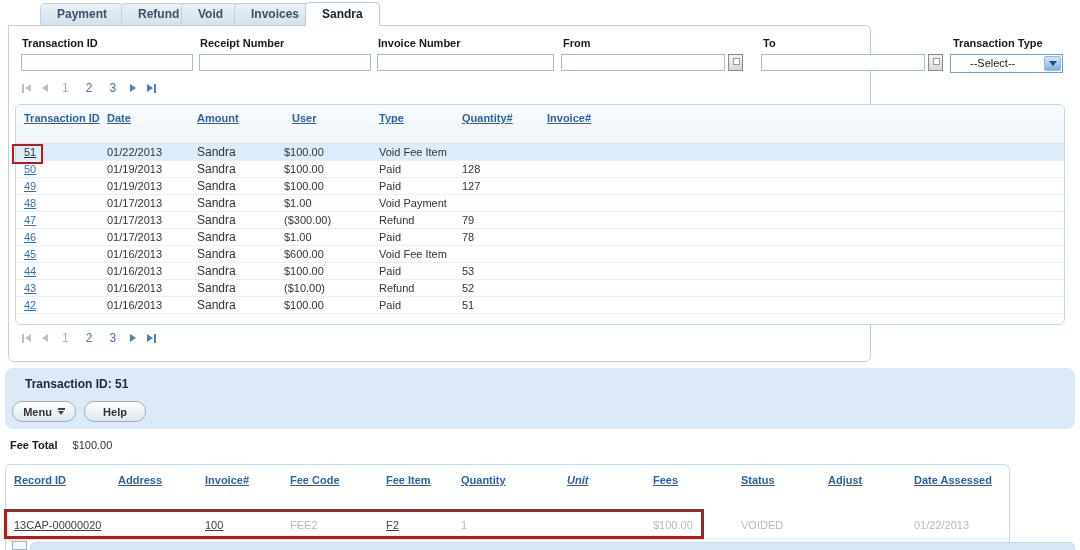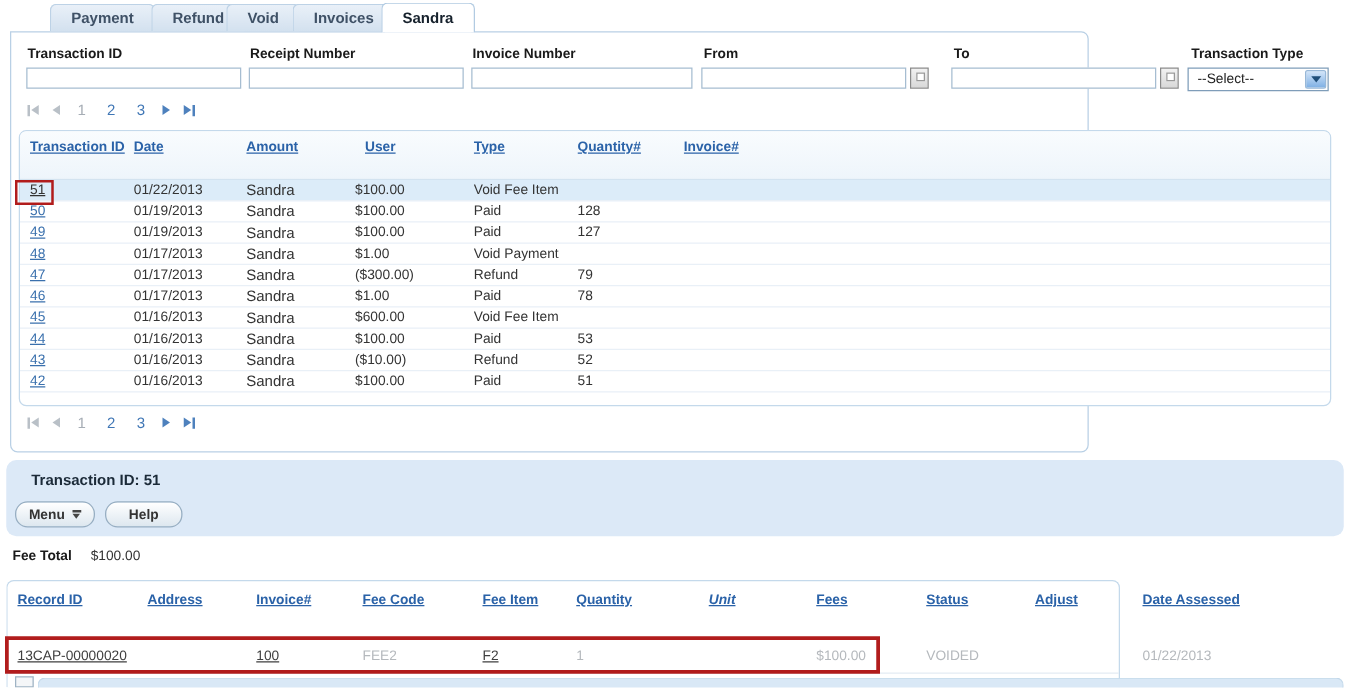--- a/index.html
+++ b/index.html
@@ -42,21 +42,21 @@
   .cal {
     position: absolute; width: 15px; height: 17px;
     border: 1px solid #8a8a8a; background: linear-gradient(#f2f2f2, #d8d8d8);
   }
   .cal::after {
     content: ""; position: absolute; right: 2px; top: 3px; width: 5px; height: 5px;
     border: 1px solid #999; background: #fff;
   }
   .fselect {
     position: absolute; width: 113px; height: 19px; border: 1px solid #7f9db9;
-    background: #fff; line-height: 17px; padding-left: 7px; color: #222;
+    background: #fff; line-height: 17px; padding-left: 19px; color: #222;
   }
   .fselect .arrow-btn {
     position: absolute; right: 1px; top: 1px; width: 17px; height: 15px;
     background: linear-gradient(#d3e5f9, #7fb0e4);
     border: 1px solid #98b8d8; border-radius: 2px;
     display: flex; align-items: center; justify-content: center;
   }
   .fselect .arrow-tri {
     width: 0; height: 0; border-left: 4px solid transparent;
     border-right: 4px solid transparent; border-top: 5px solid #1f4e79;
@@ -114,21 +114,21 @@
   .menu-caret { display: inline-flex; flex-direction: column; align-items: center; margin-left: 6px; }
   .menu-caret .b { width: 7px; height: 2px; background: #444; margin-bottom: 1px; }
   .menu-caret .t { width: 0; height: 0; border-left: 3px solid transparent; border-right: 3px solid transparent; border-top: 4px solid #444; }
 
   .fee-total { position: absolute; left: 10px; top: 439px; font-size: 11px; }
   .fee-total .lbl { font-weight: bold; color: #1a1a1a; }
   .fee-total .val { margin-left: 12px; color: #333; }
 
   
   .fee-table {
-    position: absolute; left: 5px; top: 464px; width: 891px; height: 86px;
+    position: absolute; left: 5px; top: 464px; width: 1005px; height: 86px;
     border: 1px solid #c4d9eb; border-bottom: none; border-radius: 6px 6px 0 0;
     background: #fff;
   }
   .fee-hcell { position: absolute; top: 9px; font-weight: bold; color: #2a62a8; text-decoration: underline; white-space: nowrap; cursor: pointer; }
   .fee-cell { position: absolute; top: 48px; height: 25px; line-height: 25px; white-space: nowrap; }
   .fee-cell.link { color: #3f3f3f; text-decoration: underline; cursor: pointer; }
   .fee-cell.gray { color: #b5b9bd; }
   .fee-row-line { position: absolute; left: 0; top: 73px; width: 100%; border-bottom: 1px solid #e4ecf4; }
 
   

